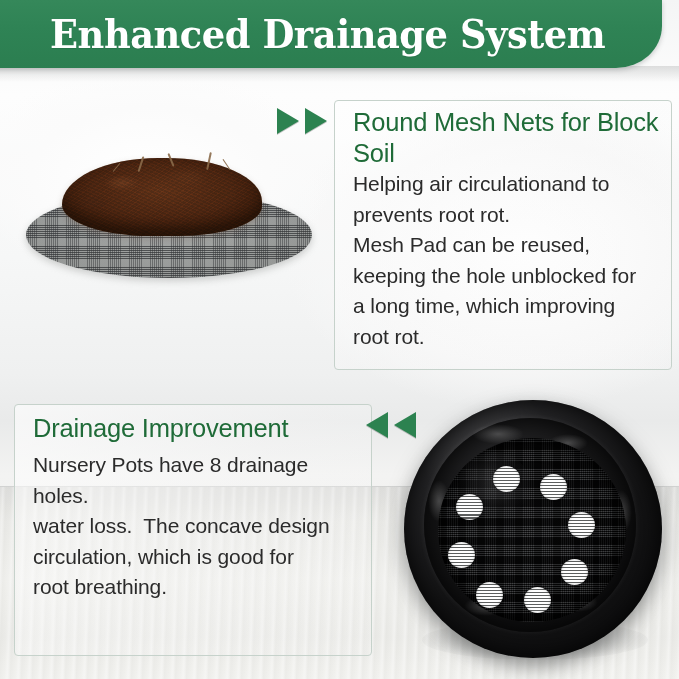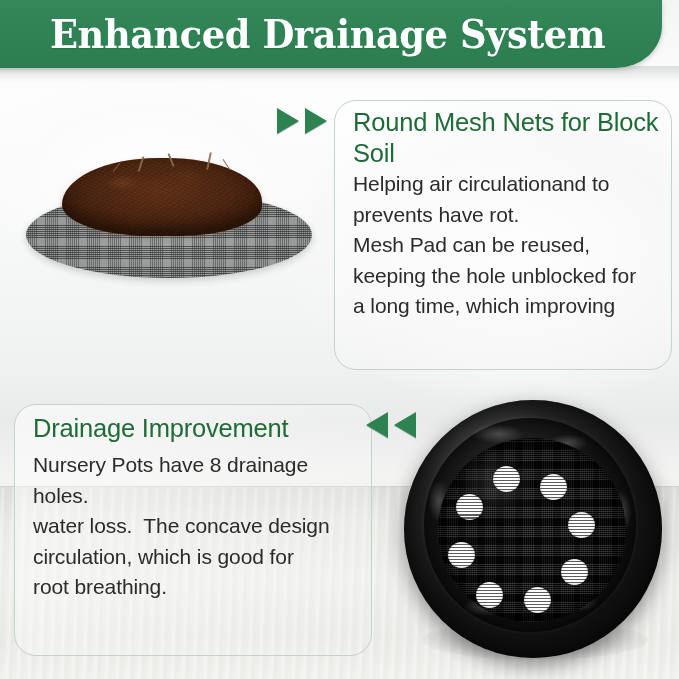--- a/index.html
+++ b/index.html
@@ -81,21 +81,21 @@
     left: 0; top: 66px;
     width: 679px; height: 16px;
     background: linear-gradient(180deg, rgba(150,152,152,.30), rgba(160,162,162,0));
     z-index: 4;
   }
 
   
   .card {
     position: absolute;
     border: 1.5px solid #c6d2cb;
-    border-radius: 22px;
+    border-radius: 4px;
     background: linear-gradient(135deg, rgba(255,255,255,.62) 0%, rgba(250,250,250,.30) 50%, rgba(246,246,246,.10) 100%);
     z-index: 6;
   }
   #card-mesh   { left: 334px; top: 100px; width: 338px; height: 270px; }
   #card-drain  { left: 14px;  top: 404px; width: 358px; height: 252px; }
 
   .card-title {
     color: #1f6b38;
     font-size: 25.5px;
     font-weight: normal;
@@ -275,24 +275,25 @@
 
   <div class="arrows" id="arrows-right">
     <div class="tri r"></div>
     <div class="tri r"></div>
   </div>
 
   <div class="card" id="card-mesh">
     <div class="card-title">Round Mesh Nets for Block Soil</div>
     <div class="card-body">
       <span class="ln">Helping air circulationand to</span>
-      <span class="ln">prevents have rot.</span>
+      <span class="ln">prevents root rot.</span>
       <span class="ln">Mesh Pad can be reused,</span>
       <span class="ln">keeping the hole unblocked for</span>
       <span class="ln">a long time, which improving</span>
+      <span class="ln">root rot.</span>
     </div>
   </div>
 
   <div class="card" id="card-drain">
     <div class="card-title">Drainage Improvement</div>
     <div class="card-body">
       <span class="ln">Nursery Pots have 8 drainage</span>
       <span class="ln">holes.</span>
       <span class="ln">water loss.  The concave design</span>
       <span class="ln">circulation, which is good for</span>

